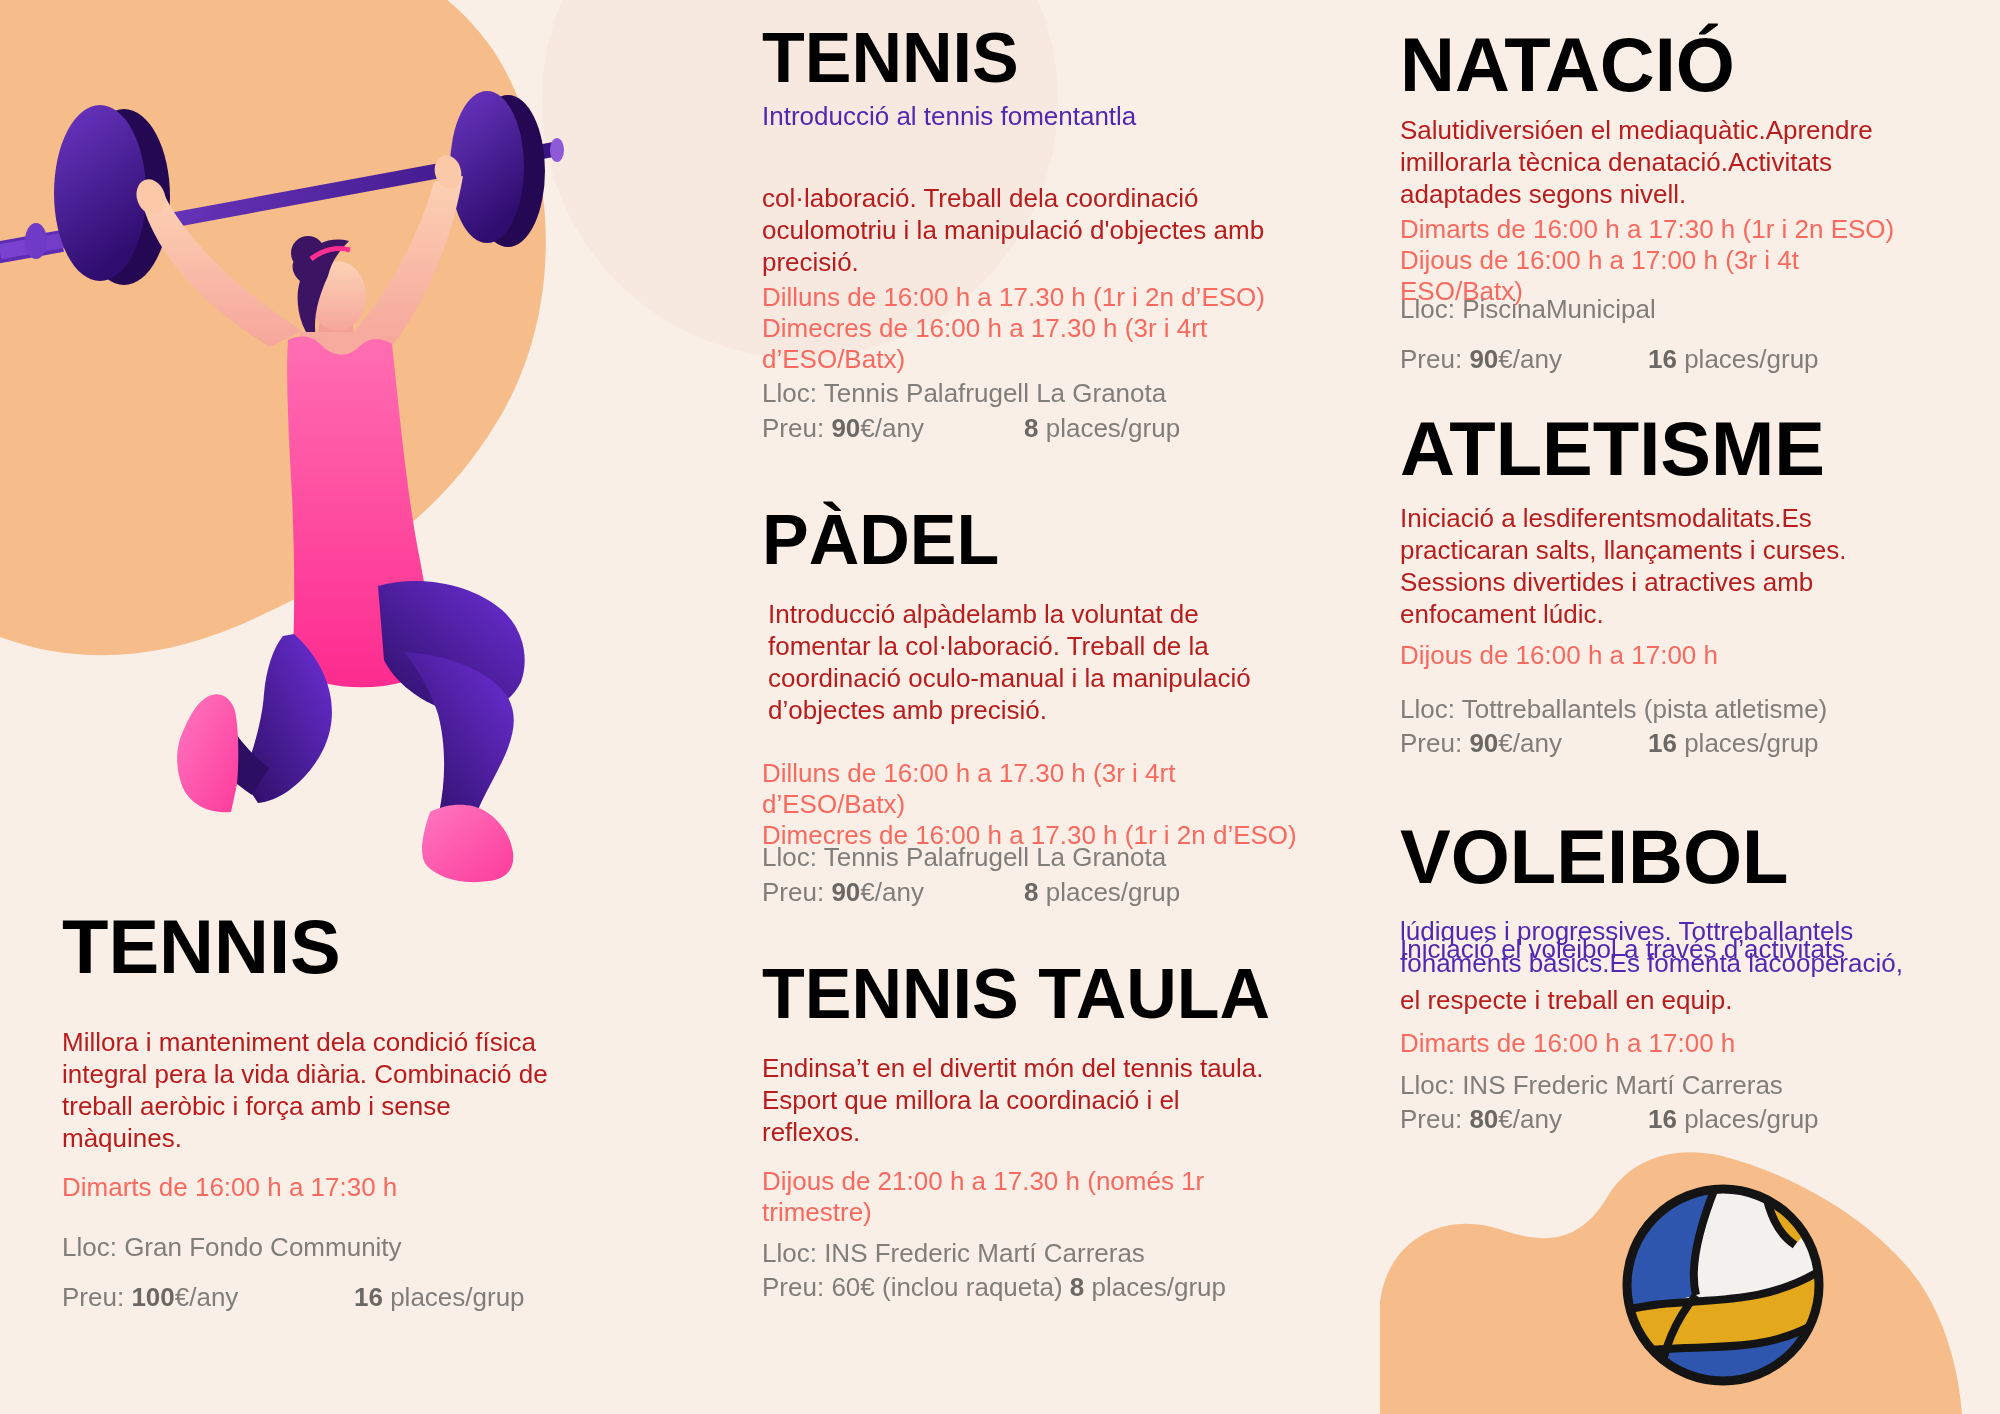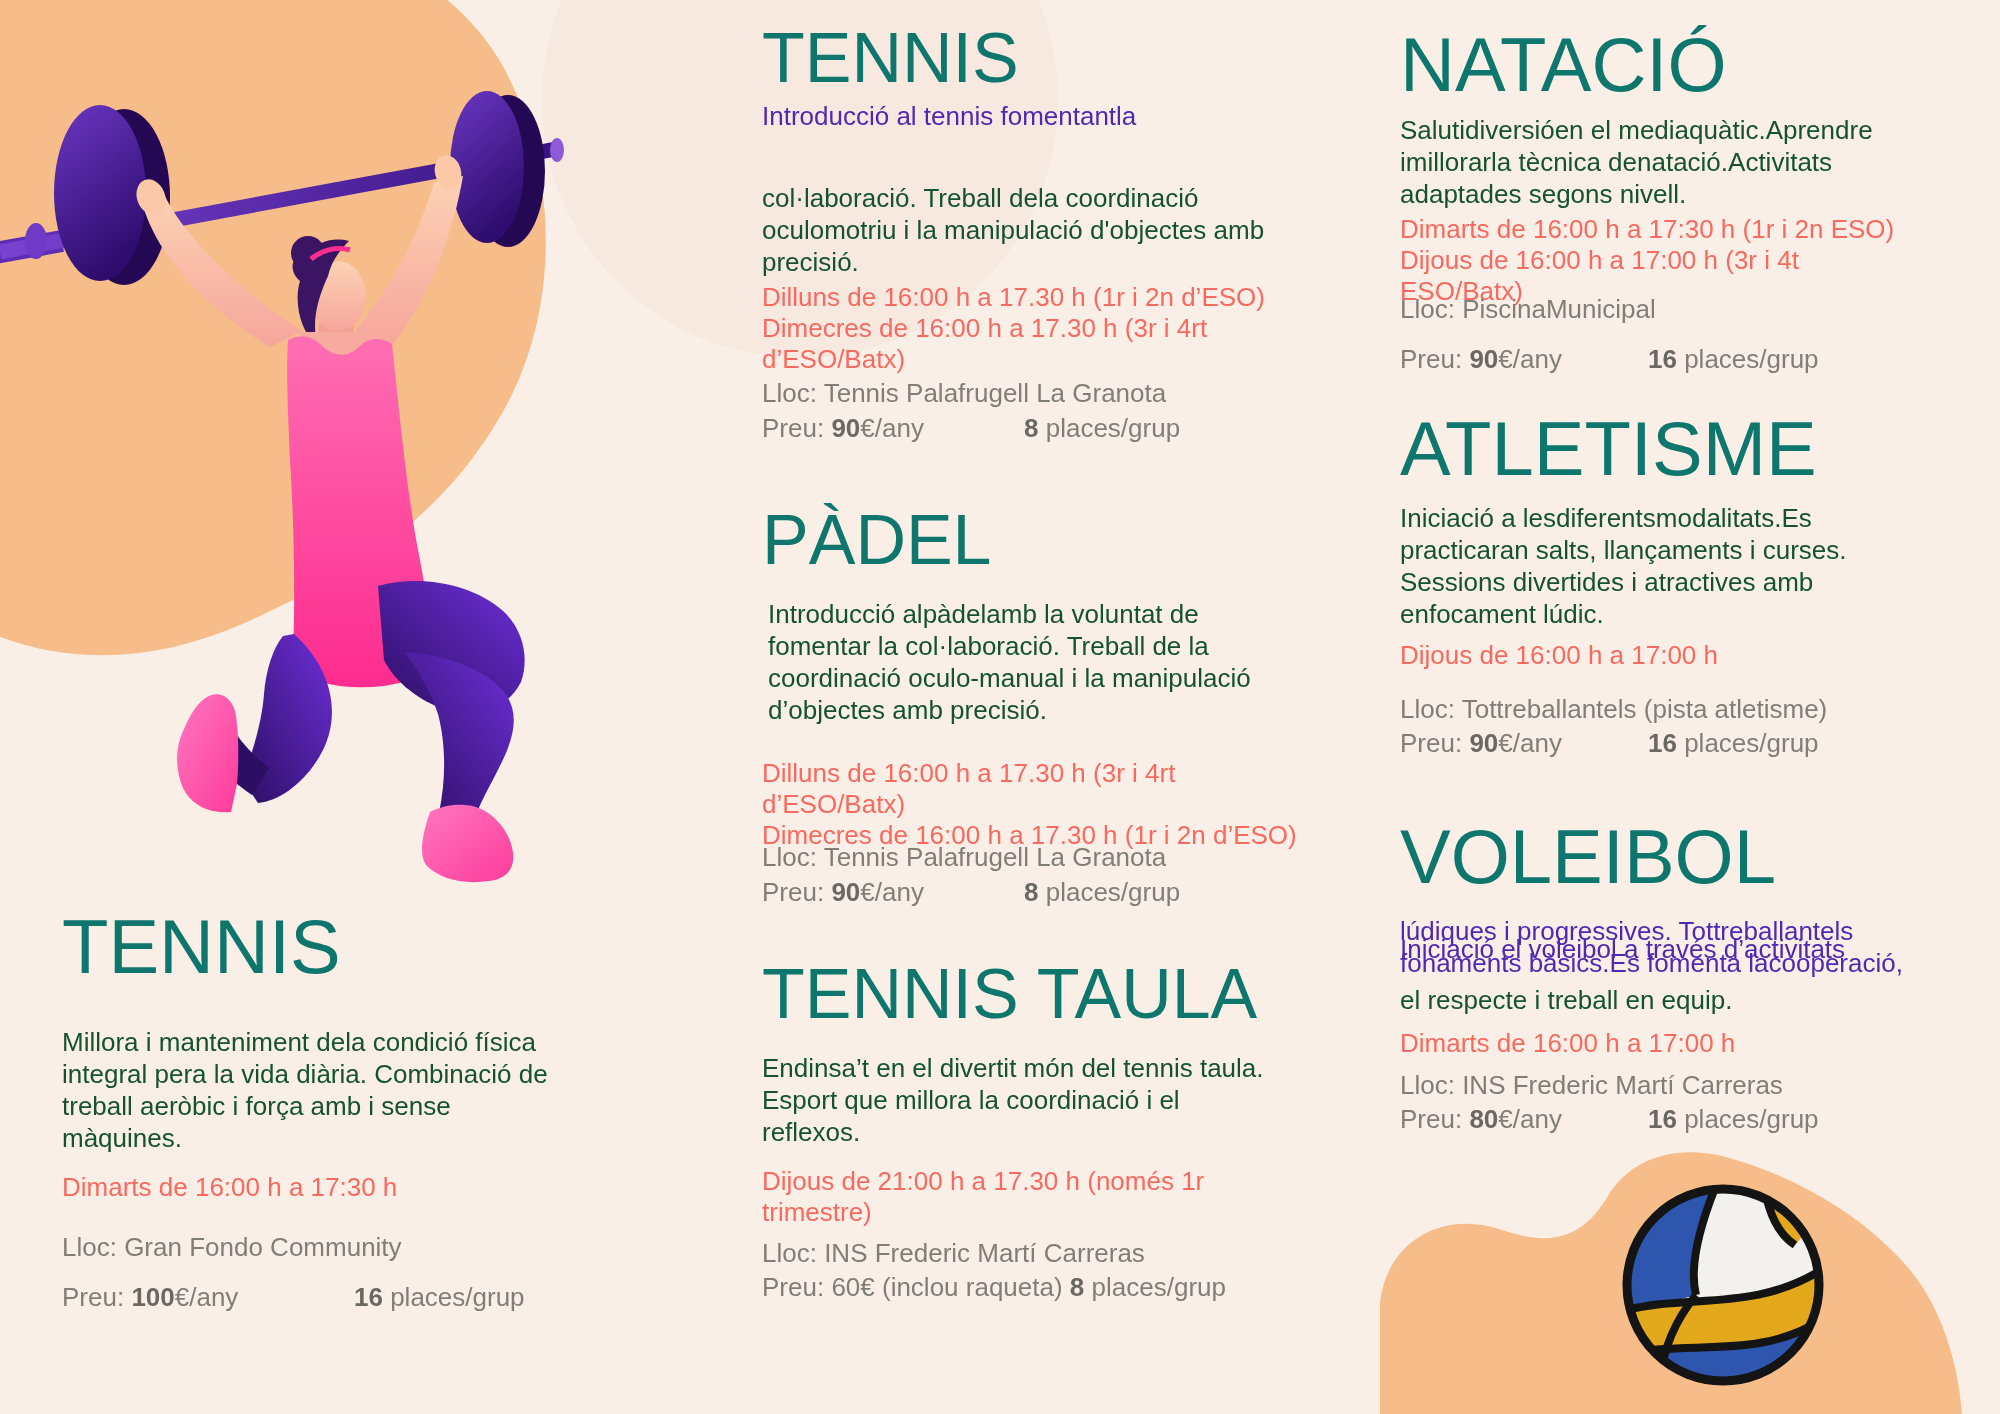--- a/index.html
+++ b/index.html
@@ -9,27 +9,27 @@
     background:#f9efe6;overflow:hidden;
   }
   .faint-circle{
     position:absolute;left:542px;top:-158px;width:516px;height:516px;
     border-radius:50%;background:#f7e8e0;
   }
   .decor{position:absolute;}
   .sec{position:absolute;}
   .sec > *{position:absolute;margin:0;left:0;}
   .title{
-    font-weight:400;color:#0f766e;line-height:0.92;letter-spacing:0px;
+    font-weight:700;color:#000000;line-height:0.92;letter-spacing:0px;
     white-space:nowrap;
   }
   .title.mid{font-size:70px;}
   .title.big{font-size:76px;}
   .intro{font-size:26px;color:#5128b2;line-height:32px;}
-  .body{font-size:26px;color:#14532d;line-height:32px;white-space:pre-line;}
+  .body{font-size:26px;color:#b91c1c;line-height:32px;white-space:pre-line;}
   .sched{font-size:26px;color:#f8695f;line-height:31px;white-space:pre-line;}
   .lloc{font-size:26px;color:#817d79;line-height:31px;white-space:pre-line;}
   .preu{font-size:26px;color:#817d79;white-space:nowrap;}
   .preu b{color:#6b6864;font-weight:700;}
   .preu .preu-left{display:inline-block;min-width:262px;}
   .sec-fitness .preu .preu-left{min-width:292px;}
   .overlap-line{position:absolute;left:0;font-size:26px;color:#5128b2;white-space:nowrap;}
   .w545{width:545px;} .w500{width:500px;} .w560{width:560px;}
 </style>
 </head>

